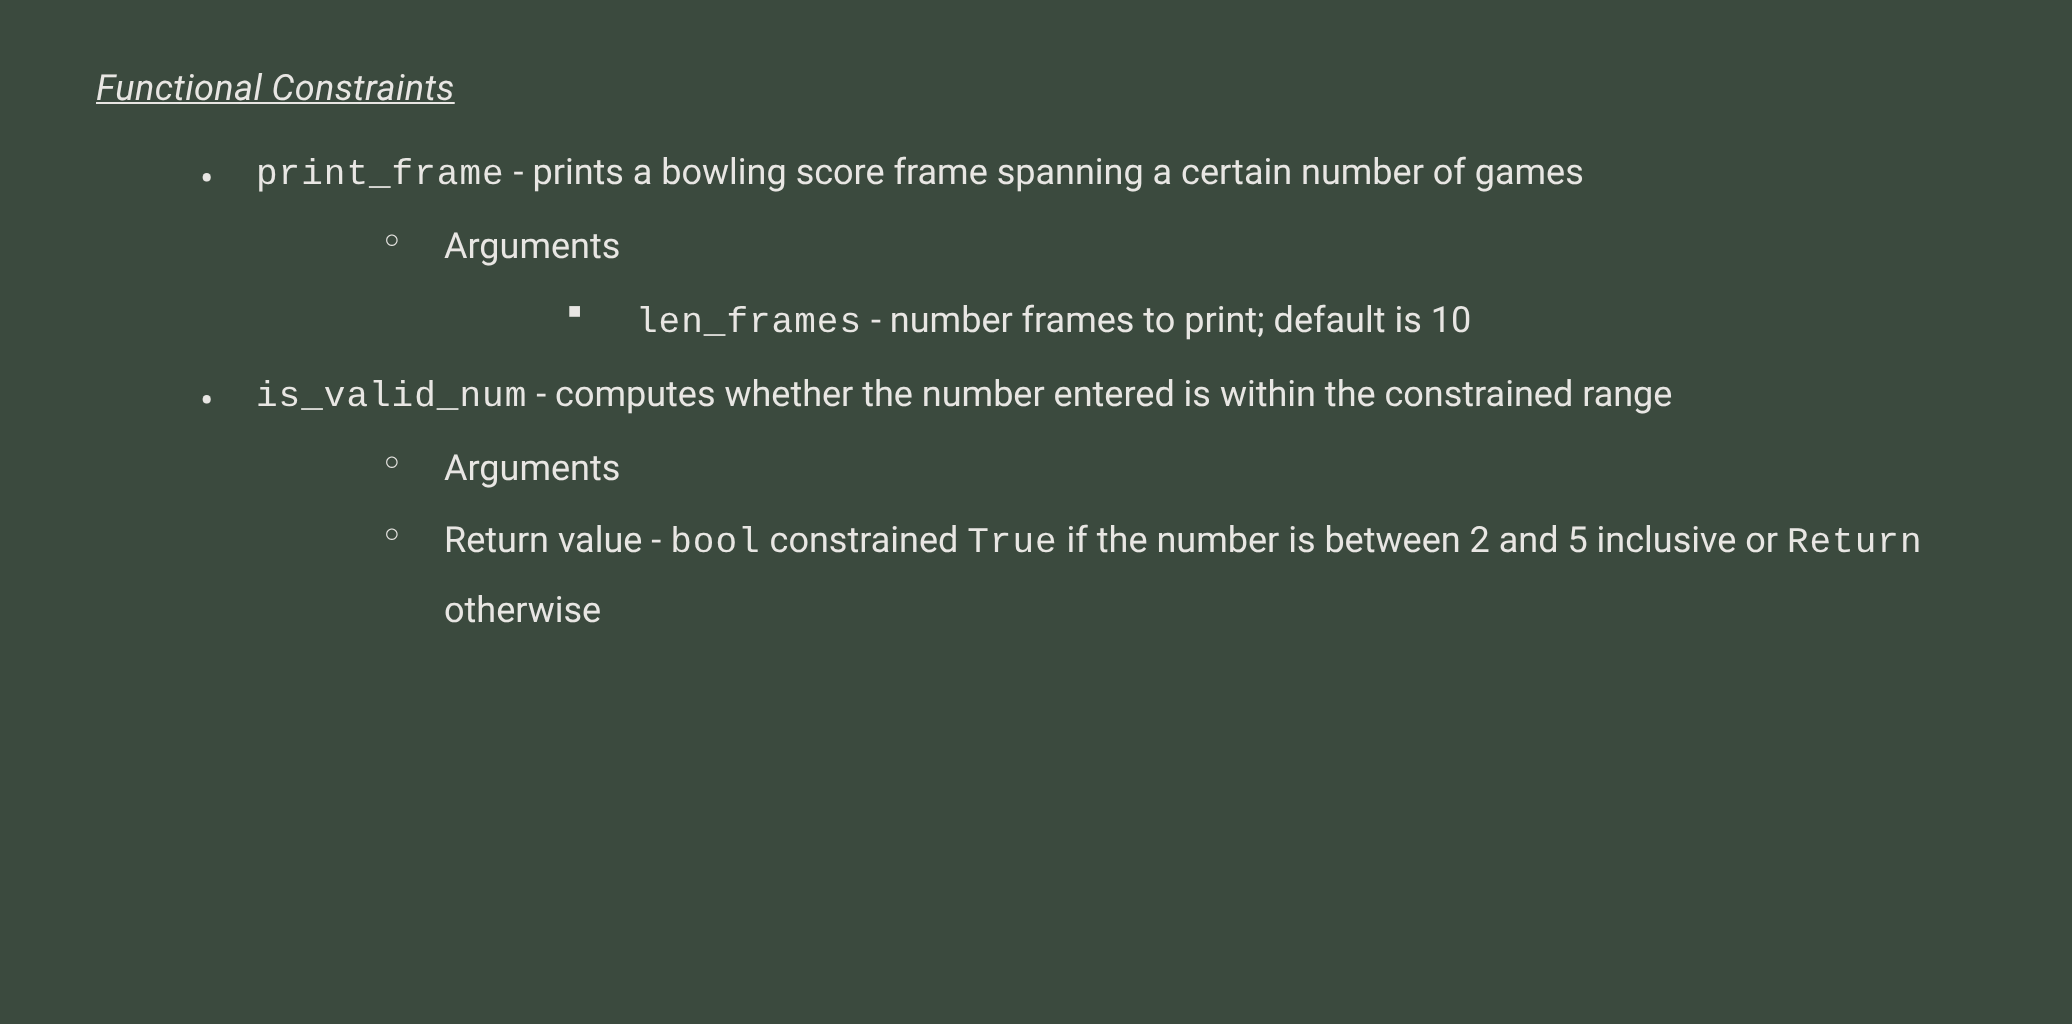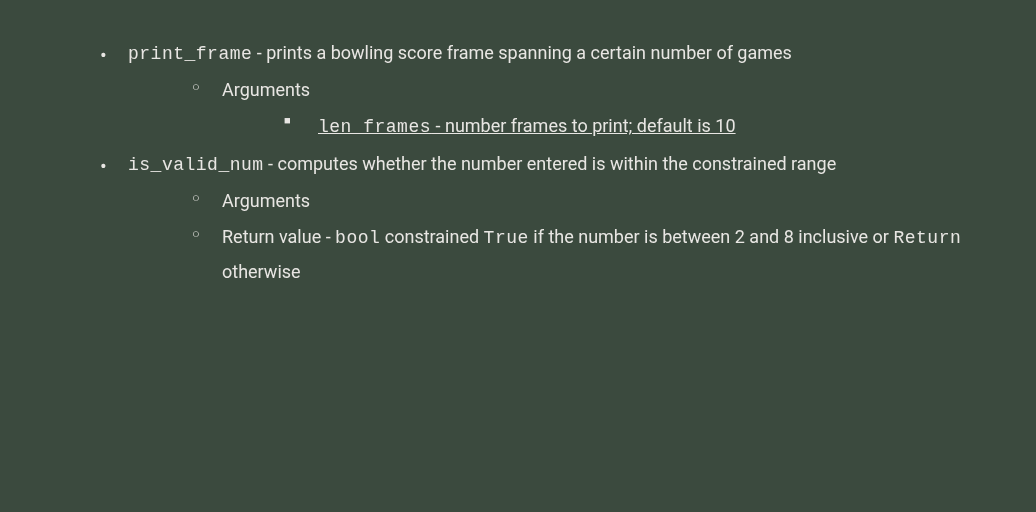--- a/index.html
+++ b/index.html
@@ -74,35 +74,35 @@
     }
     ul.level-3 {
       list-style: none;
       padding-left: 62px;
       margin-top: 2px;
     }
     ul.level-3 > li {
       position: relative;
       padding-left: 34px;
       margin-bottom: 2px;
-      text-decoration: underline;
     }
     ul.level-3 > li::before {
       content: "■";
       position: absolute;
       left: 0;
       top: 2px;
       font-size: 11px;
       color: #e8e6e3;
     }
   </style>
 </head>
 <body>
 
 <div>
+  <div class="section-heading">Functional Constraints</div>
 
   <ul class="level-1">
     <li>
       <span class="code">print_frame</span><span> - prints a bowling score frame spanning a certain number of games</span>
       <ul class="level-2">
         <li>
           <span>Arguments</span>
           <ul class="level-3">
             <li>
               <span class="code">len_frames</span><span> - number frames to print; default is 10</span>
@@ -112,18 +112,18 @@
       </ul>
     </li>
 
     <li>
       <span class="code">is_valid_num</span><span> - computes whether the number entered is within the constrained range</span>
       <ul class="level-2">
         <li>
           <span>Arguments</span>
         </li>
         <li>
-          <span>Return value - </span><span class="code">bool</span><span> constrained </span><span class="code">True</span><span> if the number is between 2 and 8 inclusive or </span><span class="code">Return</span><span> otherwise</span>
+          <span>Return value - </span><span class="code">bool</span><span> constrained </span><span class="code">True</span><span> if the number is between 2 and 5 inclusive or </span><span class="code">Return</span><span> otherwise</span>
         </li>
       </ul>
     </li>
   </ul>
 </div>
 
 </body></html>

